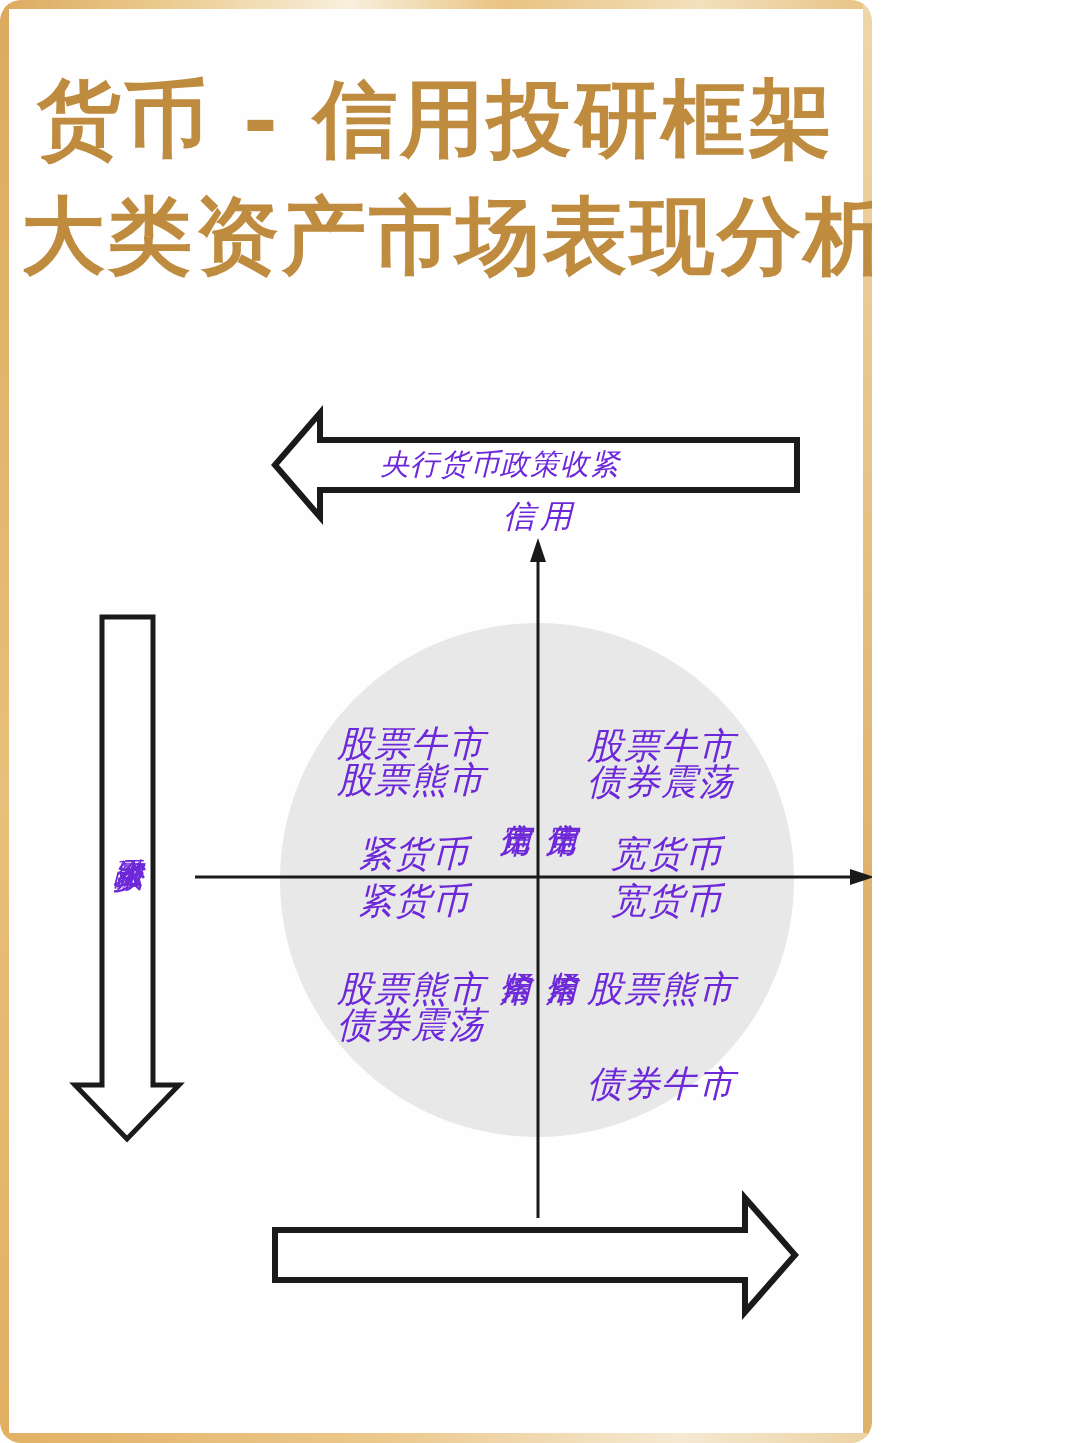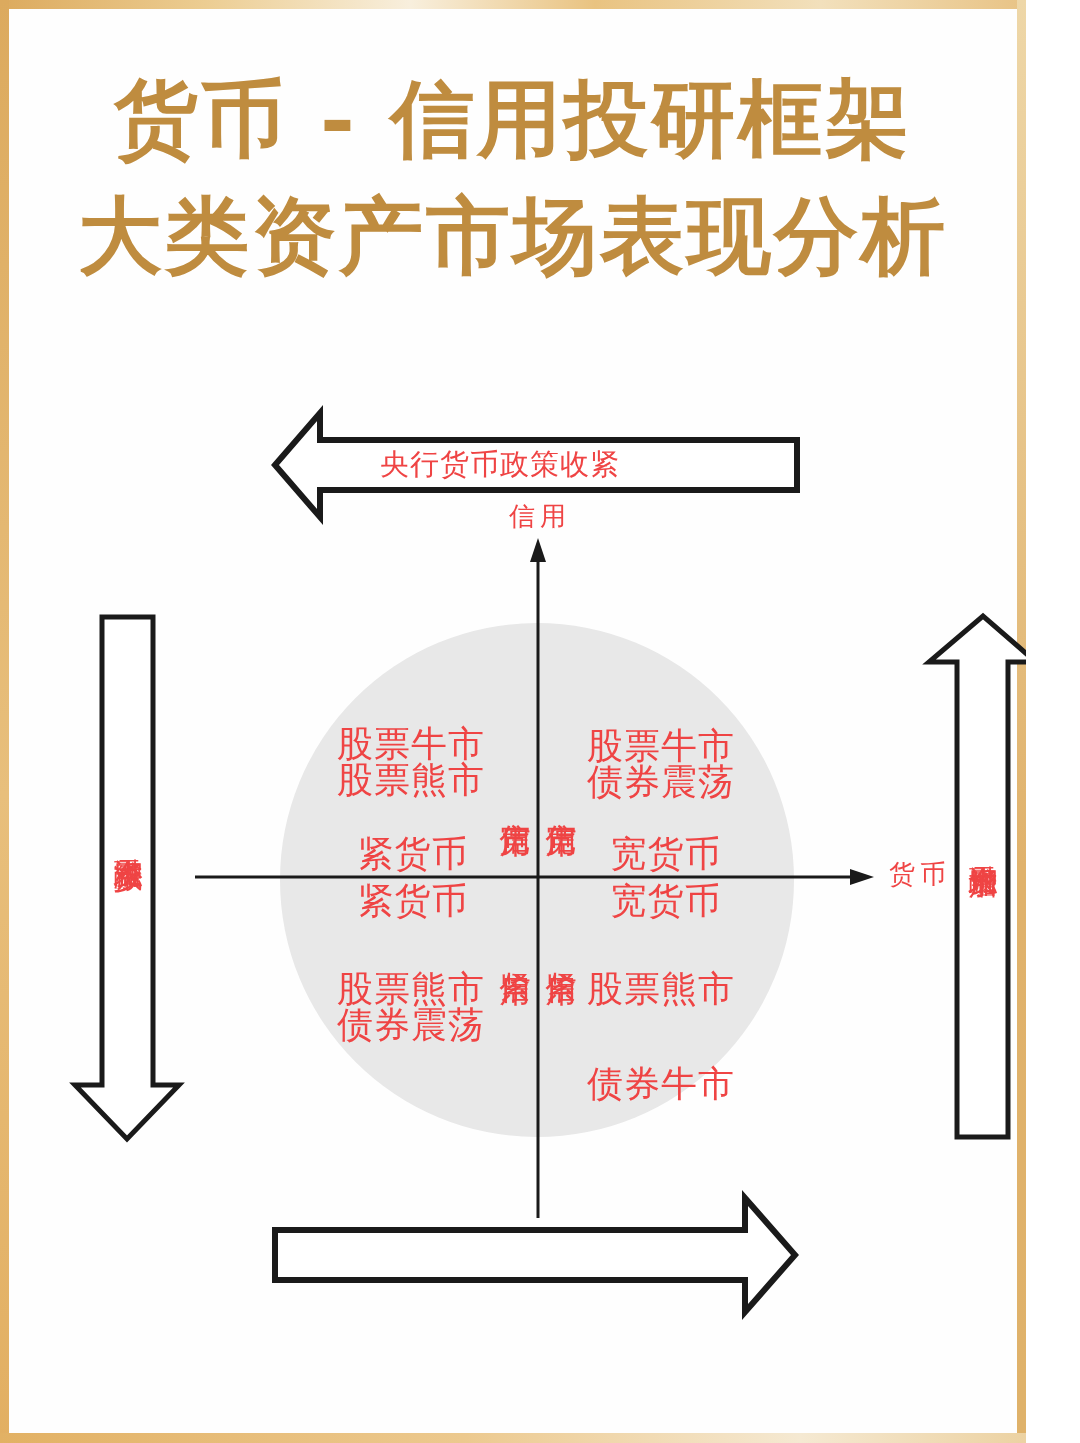--- a/index.html
+++ b/index.html
@@ -1,55 +1,56 @@
 <!DOCTYPE html>
 <html><head>
 <meta charset="utf-8">
 <style>
   html, body { margin: 0; padding: 0; background: #ffffff; }
   #canvas {
     position: relative;
-    width: 1026px;
+    width: 872px;
     height: 1443px;
     background: #fefefe;
     overflow: hidden;
     font-family: "DejaVu Serif", "Liberation Serif", serif;
+    border-radius: 21px;
   }
   
   .frame { position: absolute; }
   .frame-top    { top: 0; left: 0; right: 0; height: 9px;
     background: linear-gradient(90deg,#dcaa5e 0%,#eccd92 20%,#f8efdd 40%,#e9c381 58%,#f2e0bc 80%,#e8c385 100%); }
   .frame-left   { top: 0; left: 0; bottom: 0; width: 9px;
     background: linear-gradient(180deg,#dcaa5e 0%,#e8bf7c 55%,#e2af62 100%); }
   .frame-right  { top: 0; right: 0; bottom: 0; width: 9px;
     background: linear-gradient(180deg,#eed7a8 0%,#e0b26c 60%,#dfb26a 100%); }
   .frame-bottom { bottom: 0; left: 0; right: 0; height: 10px;
     background: linear-gradient(90deg,#e2b164 0%,#ecc98e 45%,#f5e9d2 78%,#ecd2a2 100%); }
 
   
   .title-line {
     position: absolute; left: 50%; transform: translate(-50%, -50%);
     font-weight: bold; color: #bf8c3f; font-size: 84px;
     letter-spacing: 3px; white-space: nowrap;
   }
   .title-1 { top: 120px; }
-  .title-2 { top: 237px; }
+  .title-2 { top: 237px; margin-left: 20px; }
 
   
   #diagram-svg { position: absolute; left: 0; top: 0; }
 
   
   .dtxt {
     position: absolute; transform: translate(-50%, -50%);
-    color: #ef4444; white-space: nowrap; line-height: 1;
+    color: #6d28d9; white-space: nowrap; line-height: 1; font-style: italic;
   }
   .q    { font-size: 36px; letter-spacing: 1px; }
   .vtxt { writing-mode: vertical-rl; text-orientation: upright; }
   .credit-v { font-size: 31px; letter-spacing: 3px; }
-  .axis-lab { font-size: 26px; letter-spacing: 5px; }
+  .axis-lab { font-size: 32px; letter-spacing: 5px; }
   .banner-h { font-size: 29px; letter-spacing: 1px; }
   .banner-v { font-size: 29px; letter-spacing: 1px; }
 </style>
 </head>
 <body>
 
 <div id="canvas">
 
   <div class="frame frame-top"></div>
   <div class="frame frame-left"></div>

